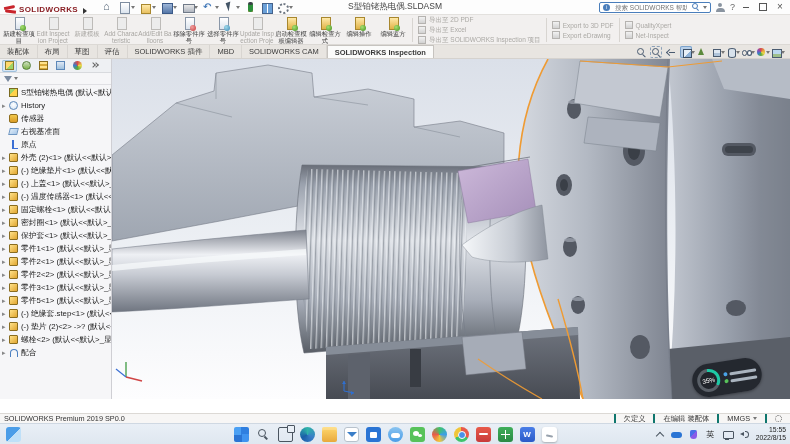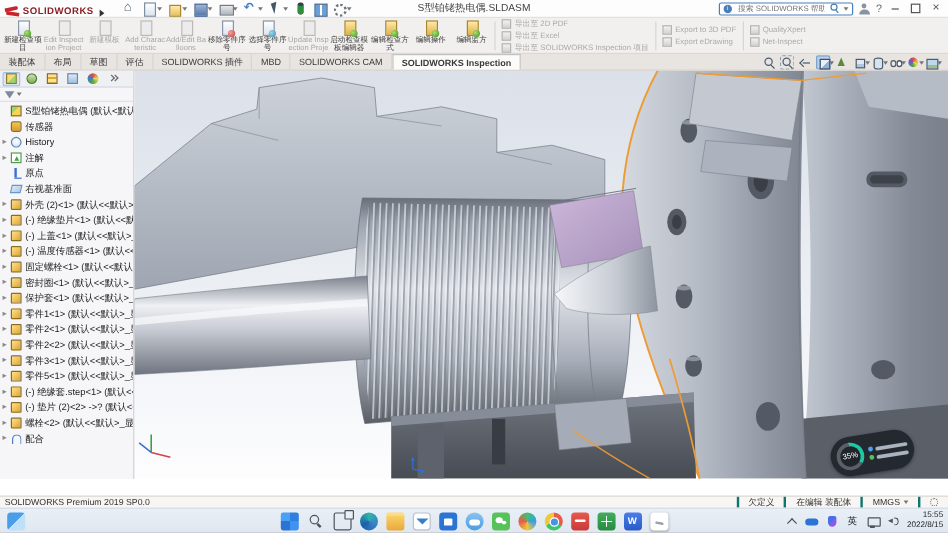--- a/index.html
+++ b/index.html
@@ -473,44 +473,39 @@
       <span class="funnel"></span>
       <span class="caret5"></span>
     </div>
     <div class="tree">
 
     <div class="trow noarrow">
           <span class="tarrow"></span>
           <span class="tic icslot ic-assembly"></span>
           <span class="tlabel">S型铂铑热电偶 (默认&lt;默认_显示状态-1</span>
         </div>
+        <div class="trow">
+          <span class="tarrow"></span>
+          <span class="tic icslot ic-history"></span>
+          <span class="tlabel">History</span>
+        </div>
         <div class="trow noarrow">
           <span class="tarrow"></span>
           <span class="tic icslot ic-sensor"></span>
           <span class="tlabel">传感器</span>
         </div>
-        <div class="trow">
-          <span class="tarrow"></span>
-          <span class="tic icslot ic-history"></span>
-          <span class="tlabel">History</span>
-        </div>
-        <div class="trow">
-          <span class="tarrow"></span>
-          <span class="tic icslot ic-annotation"></span>
-          <span class="tlabel">注解</span>
+        <div class="trow noarrow">
+          <span class="tarrow"></span>
+          <span class="tic icslot ic-plane"></span>
+          <span class="tlabel">右视基准面</span>
         </div>
         <div class="trow noarrow">
           <span class="tarrow"></span>
           <span class="tic icslot ic-origin"></span>
           <span class="tlabel">原点</span>
-        </div>
-        <div class="trow noarrow">
-          <span class="tarrow"></span>
-          <span class="tic icslot ic-plane"></span>
-          <span class="tlabel">右视基准面</span>
         </div>
         <div class="trow">
           <span class="tarrow"></span>
           <span class="tic icslot ic-part"></span>
           <span class="tlabel">外壳 (2)&lt;1&gt; (默认&lt;&lt;默认&gt;_显示状</span>
         </div>
         <div class="trow">
           <span class="tarrow"></span>
           <span class="tic icslot ic-part"></span>
           <span class="tlabel">(-) 绝缘垫片&lt;1&gt; (默认&lt;&lt;默认&gt;_显</span>

